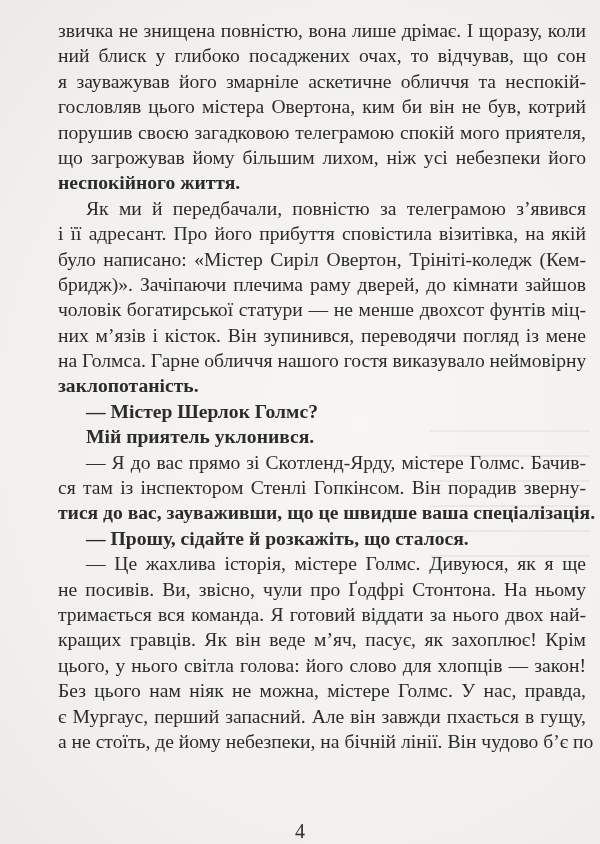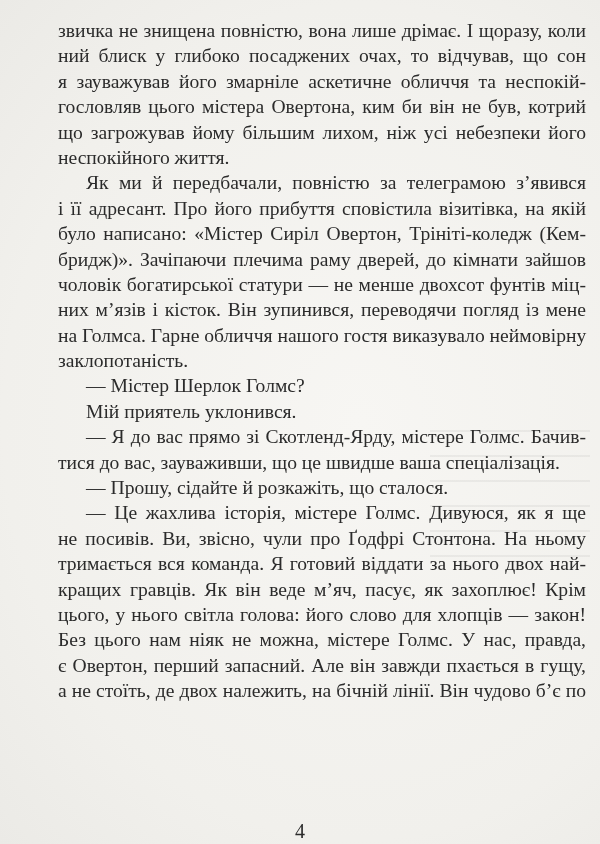--- a/index.html
+++ b/index.html
@@ -21,21 +21,21 @@
     color: #2b2b2b;
   }
   .line {
     display: block;
     white-space: nowrap;
     text-align: justify;
     text-align-last: justify;
     height: 25.4px;
     overflow: visible;
   }
-  .line.last { text-align-last: left; }
+  .line.last { text-align-last: left; font-weight: bold; }
   .line.indent { padding-left: 28px; }
   .page-number {
     position: absolute;
     left: 0; width: 600px; top: 820px;
     text-align: center;
     font-family: "Liberation Serif", "DejaVu Serif", serif;
     font-size: 20px;
     color: #2b2b2b;
   }
   .ghost {
@@ -48,38 +48,40 @@
 </head>
 <body>
 
 <div class="page">
   <div class="ghost"></div>
   <div class="text-block" id="text-block">
       <span class="line">звичка не знищена повністю, вона лише дрімає. І щоразу, коли</span>
       <span class="line">ний блиск у глибоко посаджених очах, то відчував, що сон</span>
       <span class="line">я зауважував його змарніле аскетичне обличчя та неспокій-</span>
       <span class="line">гословляв цього містера Овертона, ким би він не був, котрий</span>
+      <span class="line">порушив своєю загадковою телеграмою спокій мого приятеля,</span>
       <span class="line">що загрожував йому більшим лихом, ніж усі небезпеки його</span>
       <span class="line last">неспокійного життя.</span>
       <span class="line indent">Як ми й передбачали, повністю за телеграмою з’явився</span>
       <span class="line">і її адресант. Про його прибуття сповістила візитівка, на якій</span>
       <span class="line">було написано: «Містер Сиріл Овертон, Трініті-коледж (Кем-</span>
       <span class="line">бридж)». Зачіпаючи плечима раму дверей, до кімнати зайшов</span>
       <span class="line">чоловік богатирської статури — не менше двохсот фунтів міц-</span>
       <span class="line">них м’язів і кісток. Він зупинився, переводячи погляд із мене</span>
       <span class="line">на Голмса. Гарне обличчя нашого гостя виказувало неймовірну</span>
       <span class="line last">заклопотаність.</span>
       <span class="line indent last">— Містер Шерлок Голмс?</span>
       <span class="line indent last">Мій приятель уклонився.</span>
       <span class="line indent">— Я до вас прямо зі Скотленд-Ярду, містере Голмс. Бачив-</span>
+      <span class="line">ся там із інспектором Стенлі Гопкінсом. Він порадив зверну-</span>
       <span class="line last">тися до вас, зауваживши, що це швидше ваша спеціалізація.</span>
       <span class="line indent last">— Прошу, сідайте й розкажіть, що сталося.</span>
       <span class="line indent">— Це жахлива історія, містере Голмс. Дивуюся, як я ще</span>
       <span class="line">не посивів. Ви, звісно, чули про Ґодфрі Стонтона. На ньому</span>
       <span class="line">тримається вся команда. Я готовий віддати за нього двох най-</span>
       <span class="line">кращих гравців. Як він веде м’яч, пасує, як захоплює! Крім</span>
       <span class="line">цього, у нього світла голова: його слово для хлопців — закон!</span>
       <span class="line">Без цього нам ніяк не можна, містере Голмс. У нас, правда,</span>
-      <span class="line">є Овертон, перший запасний. Але він завжди пхається в гущу,</span>
-      <span class="line">а не стоїть, де двох належить, на бічній лінії. Він чудово б’є по</span>
+      <span class="line">є Мургаус, перший запасний. Але він завжди пхається в гущу,</span>
+      <span class="line">а не стоїть, де йому небезпеки, на бічній лінії. Він чудово б’є по</span>
     </div>
   <div class="page-number">4</div>
 </div>
 
 </body></html>

